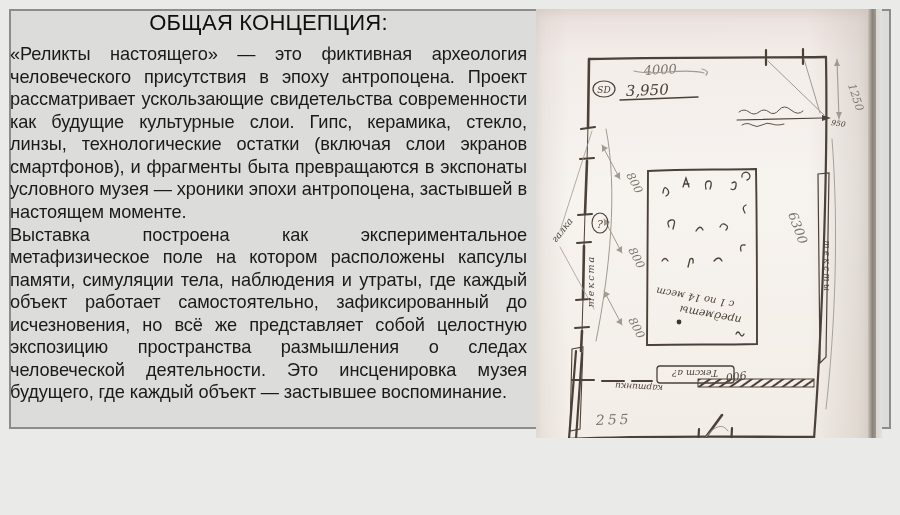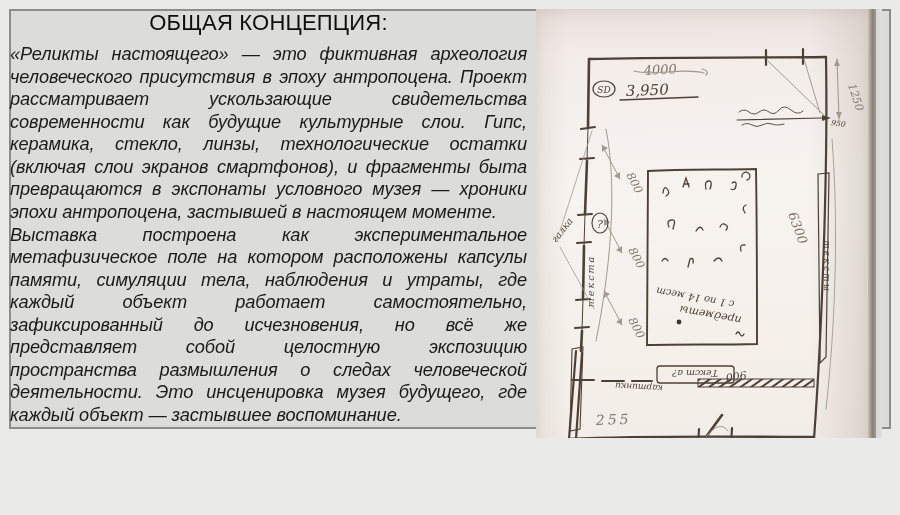--- a/index.html
+++ b/index.html
@@ -4,21 +4,21 @@
 <style>
   html,body{margin:0;padding:0;background:#eaeae9;}
   .stage{position:relative;width:900px;height:438px;background:#eaeae9;overflow:hidden;
          font-family:"Liberation Sans", sans-serif;}
   .panel{position:absolute;left:9px;top:9px;right:9px;bottom:9px;
          background:#dcdcdb;border:2px solid #8c8c8c;}
   .text-col{position:absolute;left:10px;top:2px;width:517px;color:#161616;}
   .page-title{text-align:center;font-size:22px;font-weight:400;letter-spacing:.2px;
               color:#0e0e0e;margin:8px 0 7px 0;}
   .para{font-size:18.2px;line-height:1.24;text-align:justify;margin:0;
-        letter-spacing:-0.1px;color:#1a1a1a;font-style:italic;}
+        letter-spacing:-0.1px;color:#1a1a1a;}
   .scan{position:absolute;left:536px;top:9px;width:332px;height:482px;
         background:
           linear-gradient(180deg, rgba(214,198,194,.30) 0%, rgba(255,255,255,0) 10%),
           linear-gradient(90deg, rgba(188,178,170,.22) 0%, rgba(255,255,255,0) 10%,
                           rgba(255,255,255,0) 82%, rgba(168,156,146,.30) 100%),
           linear-gradient(178deg, #f2ebe8 0%, #f7f3ef 38%, #f4efe9 75%, #f1ebe5 100%);
         box-shadow: inset 0 4px 10px rgba(160,145,135,.18);}
   .scan-edge{position:absolute;left:868px;top:9px;width:8px;height:482px;
         background:linear-gradient(90deg,#cac3bb 0%, #8a8279 55%, #a09a92 100%);}
   .scan-edge2{position:absolute;left:876px;top:9px;width:6px;height:482px;

